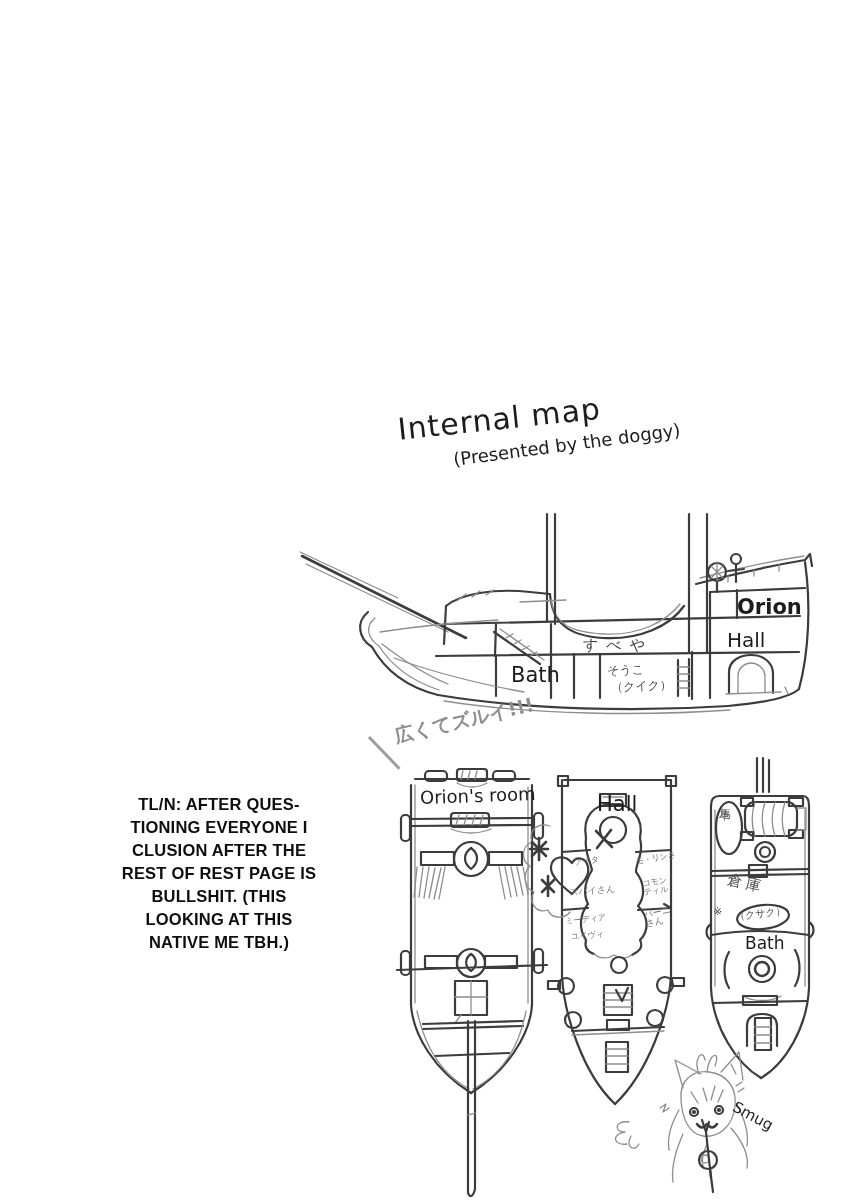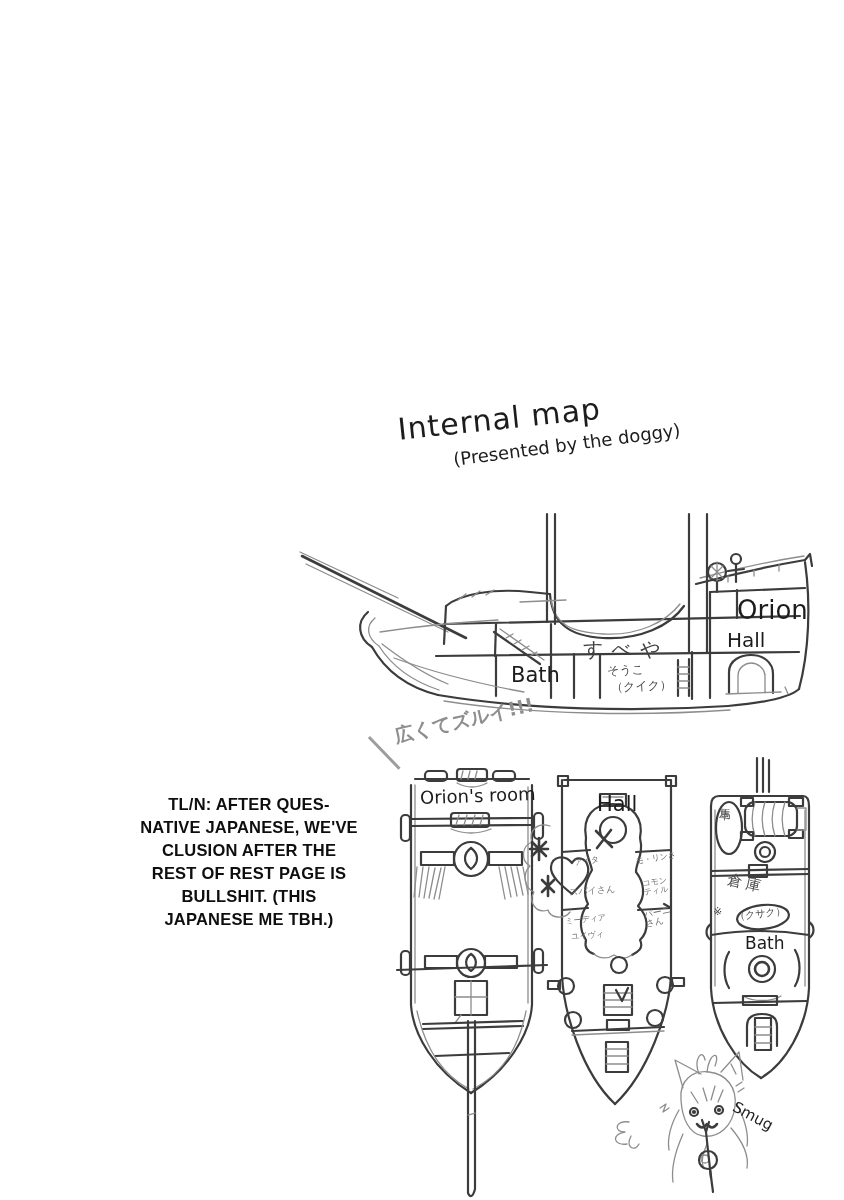--- a/index.html
+++ b/index.html
@@ -20,29 +20,29 @@
   svg .t{stroke:#8d8d8d; stroke-width:1.3;}
   svg .m{stroke-width:2.6;}
   
   .title{left:396px; top:412px; font-size:30px; transform:rotate(-6deg); transform-origin:left top; letter-spacing:1px;}
   .subtitle{left:452px; top:449px; font-size:18px; transform:rotate(-7.5deg); transform-origin:left top;}
   
   .excl{left:392px; top:724px; font-size:19px; color:#8e8e8e; transform:rotate(-13deg); transform-origin:left top; font-weight:600;}
   .dash{position:absolute; left:370px; top:736px; width:44px; height:0; border-top:3px solid #9d9d9d; transform:rotate(46deg); transform-origin:left top;}
   
   .lbl{font-weight:500;}
-  .lbl-orion{left:737px; top:595px; font-size:26px;}
+  .lbl-orion{left:737px; top:595px; font-size:21px;font-weight:bold;}
   .lbl-hall-side{left:727px; top:628px; font-size:20px;}
   .lbl-bath-side{left:511px; top:663px; font-size:21px;}
-  .lbl-subeya{left:583px; top:636px; font-size:20px; letter-spacing:8px; color:#3f3f3f;}
+  .lbl-subeya{left:583px; top:636px; font-size:15px; letter-spacing:8px; color:#3f3f3f;}
   .lbl-souko{left:607px; top:662px; font-size:12px; color:#4a4a4a; transform:rotate(-2deg);}
   .lbl-souko2{left:611px; top:678px; font-size:12px; color:#4a4a4a; transform:rotate(-3deg);}
   
   .tln{
-    left:115px; top:793px; width:268px; text-align:center;
+    left:85px; top:793px; width:268px; text-align:center;
     font-family:"Liberation Sans", sans-serif; font-weight:bold;
     font-size:16.5px; line-height:23px; letter-spacing:.2px; color:#0e0e0e;
   }
   
   .lbl-orions-room{left:420px; top:785px; font-size:18px; transform:rotate(-2deg);}
   .lbl-hall-plan{left:597px; top:792px; font-size:21px;}
   .lbl-bath-plan{left:745px; top:933px; font-size:17px;}
   .lbl-basha{left:717px; top:800px; font-size:11px; color:#555; writing-mode:vertical-rl; transform:rotate(4deg);}
   .lbl-souko-kanji{left:727px; top:874px; font-size:15px; color:#4a4a4a; transform:rotate(12deg); letter-spacing:4px;}
   .lbl-refmark{left:713px; top:905px; font-size:11px; color:#4a4a4a;}
@@ -126,25 +126,26 @@
 
   <div class="abs hand lbl lbl-orion">Orion</div>
   <div class="abs hand lbl lbl-hall-side">Hall</div>
   <div class="abs hand lbl lbl-bath-side">Bath</div>
   <div class="abs hand lbl lbl-subeya">すべや</div>
   <div class="abs hand lbl lbl-souko">そうこ</div>
   <div class="abs hand lbl lbl-souko2">（クイク）</div>
 
   <div class="abs tln" style="white-space:normal;">
     <div>TL/N: AFTER QUES-</div>
-    <div>NATIVE JAPANESE, WE'VE</div>
+    <div>TIONING EVERYONE I</div>
     <div>CLUSION AFTER THE</div>
     <div>REST OF REST PAGE IS</div>
     <div>BULLSHIT. (THIS</div>
-    <div>JAPANESE ME TBH.)</div>
+    <div>LOOKING AT THIS</div>
+    <div>NATIVE ME TBH.)</div>
   </div>
 
   <svg style="left:395px; top:763px;" width="155" height="440" viewBox="0 0 155 440">
     <path d="M20,16 L134,16"></path>
     <path d="M16,22 L16,242 C18,272 40,308 76,330"></path>
     <path d="M137,22 L137,242 C135,272 112,308 76,330"></path>
     <path class="t" d="M20,22 L20,240 M133,24 L133,240"></path>
     <rect x="30" y="8" width="22" height="10" rx="4"></rect>
     <rect x="98" y="8" width="22" height="10" rx="4"></rect>
     <rect x="62" y="6" width="30" height="12" rx="3"></rect>

